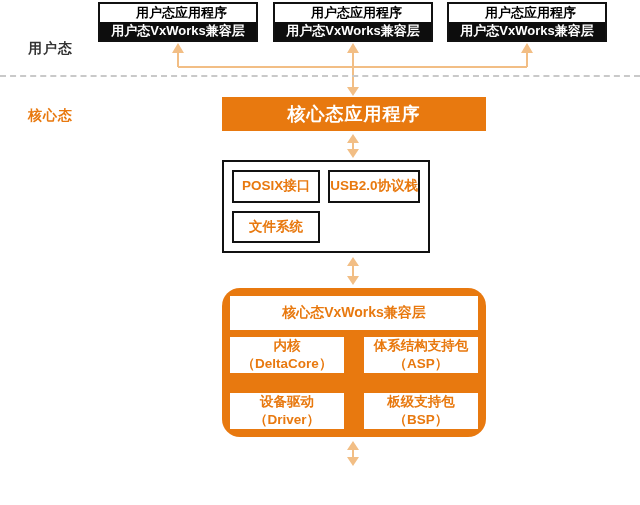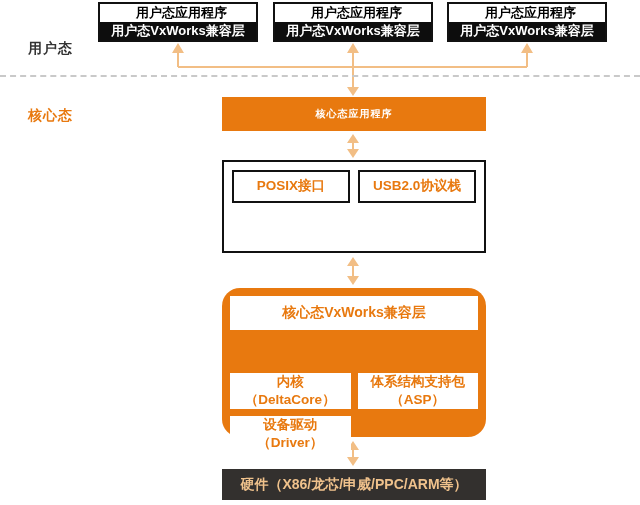--- a/index.html
+++ b/index.html
@@ -37,46 +37,46 @@
   .uab-title{
     flex:1;display:flex;align-items:center;justify-content:center;
     background:#ffffff;color:#000;font-size:13px;font-weight:bold;padding-left:7px;
   }
   .uab-sub{
     height:18px;display:flex;align-items:center;justify-content:center;
     background:var(--top-box-bar);color:#ffffff;font-size:13px;font-weight:bold;white-space:nowrap;
   }
   .kernel-app-box{
     position:absolute;left:222px;top:97px;width:264px;height:34px;
-    background:var(--orange);color:#ffffff;font-size:10px;font-weight:bold;
+    background:var(--orange);color:#ffffff;font-size:18px;font-weight:bold;
     display:flex;align-items:center;justify-content:center;letter-spacing:1px;
   }
   .services-box{
-    position:absolute;left:222px;top:160px;width:264px;height:93px;
+    position:absolute;left:222px;top:160px;width:208px;height:93px;
     border:2px solid var(--box-border);background:#fff;
     display:grid;grid-template-columns:1fr 1fr;grid-template-rows:1fr 1fr;
     gap:8px;padding:8px;
   }
   .service-cell{
     border:2px solid var(--box-border);background:#fff;color:var(--orange);
     font-size:13.5px;font-weight:bold;display:flex;align-items:center;justify-content:center;
     white-space:nowrap;
   }
   .kernel-layer-box{
     position:absolute;left:222px;top:288px;width:264px;height:149px;
     background:var(--orange);padding:8px;
     display:flex;flex-direction:column;gap:7px;border-radius:18px;
   }
   .kl-title{
     height:34px;background:#fff;color:var(--orange);
     font-size:14px;font-weight:bold;
     display:flex;align-items:center;justify-content:center;flex:0 0 auto;
   }
   .kl-grid{
-    flex:1;display:grid;grid-template-columns:1fr 1fr;grid-template-rows:1fr 1fr;gap:7px;margin-top:36px;
+    flex:1;display:grid;grid-template-columns:1fr 1fr;grid-template-rows:1fr 1fr;gap:20px;
   }
   .kl-cell{
     background:#fff;color:var(--orange);font-size:13.5px;font-weight:bold;
     display:flex;flex-direction:column;align-items:center;justify-content:center;
     line-height:18px;text-align:center;white-space:nowrap;
   }
   .hardware-box{
     position:absolute;left:222px;top:469px;width:264px;height:31px;
     background:var(--hardware-bg);color:var(--hardware-text);
     font-size:14px;font-weight:bold;display:flex;align-items:center;justify-content:center;
@@ -128,35 +128,39 @@
   <div class="user-app-box" style="left:447px">
     <div class="uab-title">用户态应用程序</div>
     <div class="uab-sub">用户态VxWorks兼容层</div>
   </div>
 
   <div class="kernel-app-box">核心态应用程序</div>
 
   <div class="services-box">
     <div class="service-cell">POSIX接口</div>
     <div class="service-cell">USB2.0协议栈</div>
+    <div class="service-cell">文件系统</div>
   </div>
 
   <div class="kernel-layer-box">
     <div class="kl-title">核心态VxWorks兼容层</div>
     <div class="kl-grid">
       <div class="kl-cell">
         <div>内核</div>
         <div>（DeltaCore）</div>
       </div>
       <div class="kl-cell">
         <div>体系结构支持包</div>
         <div>（ASP）</div>
       </div>
       <div class="kl-cell">
         <div>设备驱动</div>
         <div>（Driver）</div>
       </div>
+      <div class="kl-cell">
+        <div>板级支持包</div>
+        <div>（BSP）</div>
+      </div>
     </div>
   </div>
 
-  <div class="hardware-box">硬件（X86/龙芯/申威/PPC/ARM等）</div>
 
 </div>
 
 </body></html>

